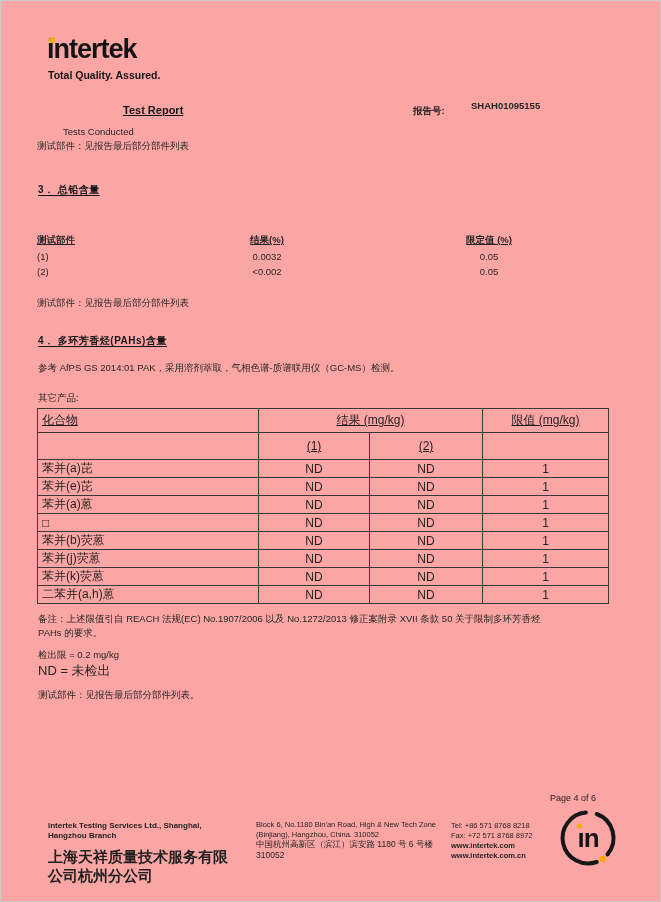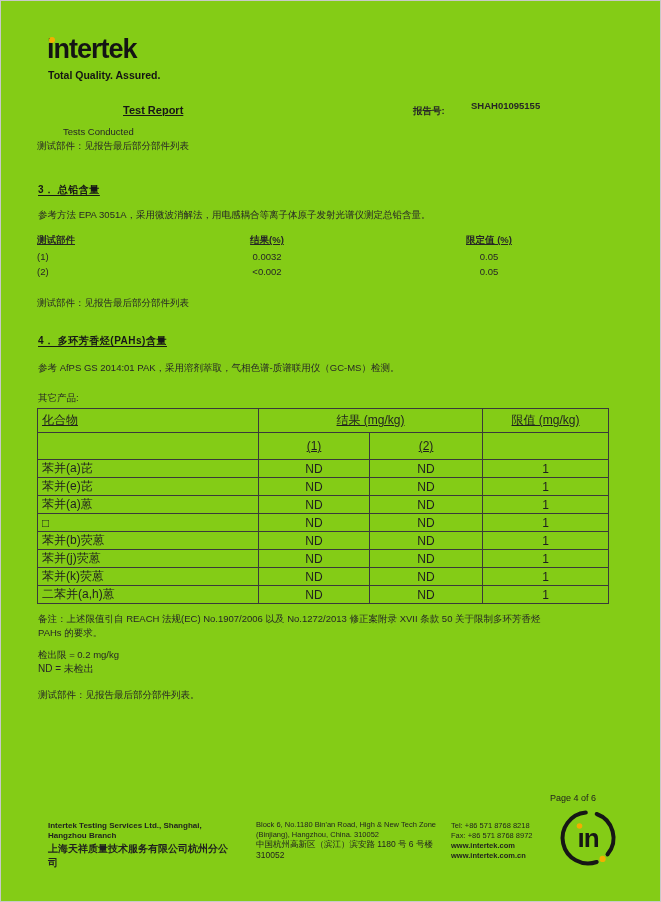--- a/index.html
+++ b/index.html
@@ -1,19 +1,19 @@
 <!DOCTYPE html>
 <html><head>
 <meta charset="utf-8">
 <style>
   html,body{margin:0;padding:0;background:#e8e8e8;}
   .page{
     position:relative;
     width:659px;height:900px;
-    background:#84cc16;
+    background:#fca5a5;
     border:1px solid #c9c9c9;
     font-family:"Liberation Sans","DejaVu Sans",sans-serif;
     color:#262626;
     overflow:hidden;
   }
   .abs{position:absolute;}
 
   
   .wordmark{
     left:46px;top:33px;
@@ -76,28 +76,28 @@
   }
   .t2 .hd{text-decoration:underline;}
   .t2 .ctr{text-align:center;padding:0;margin-left:32px;}
   .t2 tr.h1 td{height:23px;}
   .t2 tr.h2 td{height:26px;}
   .t2 tr.dr td{height:17px;}
 
   
   .remark{left:37px;top:611px;width:505px;font-size:9.5px;line-height:13.5px;}
   .det-limit{left:37px;top:648px;font-size:9.5px;}
-  .nd-note{left:37px;top:661px;font-size:10px;}
+  .nd-note{left:37px;top:661px;font-size:13px;}
   .tp3{left:37px;top:688px;font-size:9.5px;}
 
   
   .page-indicator{left:549px;top:792px;font-size:9px;color:#1f1f1f;}
   .f-left{left:47px;top:820px;width:182px;font-weight:bold;color:#1f1f1f;}
   .f-left .en{font-size:8px;line-height:10px;}
-  .f-left .cn{font-size:10px;margin-top:1px;}
+  .f-left .cn{font-size:15px;margin-top:7px;}
   .f-mid{left:255px;top:819px;width:186px;color:#1f1f1f;}
   .f-mid .en{font-size:7.5px;line-height:9.5px;}
   .f-mid .cn{font-size:8.5px;line-height:10.5px;}
   .f-right{left:450px;top:820px;width:118px;font-size:7.5px;line-height:10px;color:#1f1f1f;}
   .f-right .web{font-weight:bold;}
   .roundel{left:556px;top:806px;width:62px;height:62px;}
 </style>
 </head>
 <body>
 
@@ -110,21 +110,20 @@
   <div class="abs tagline">Total Quality. Assured.</div>
 
   <div class="abs test-report">Test Report</div>
   <div class="abs report-no-label">报告号:</div>
   <div class="abs report-no">SHAH01095155</div>
 
   <div class="abs tests-conducted">Tests Conducted</div>
   <div class="abs tp1">测试部件：见报告最后部分部件列表</div>
 
   <div class="abs sec-heading sec3-h">3． 总铅含量</div>
-  <div class="abs sec3-m">参考方法 EPA 3051A，采用微波消解法，用电感耦合等离子体原子发射光谱仪测定总铅含量。</div>
 
   <div class="abs t1">
     <div class="t1-row t1-head">
       <span class="t1-c1">测试部件</span>
       <span class="t1-c2">结果(%)</span>
       <span class="t1-c3">限定值 (%)</span>
     </div>
     <div>
 
         <div class="t1-row">
@@ -239,21 +238,21 @@
     <div class="cn">上海天祥质量技术服务有限公司杭州分公司</div>
   </div>
 
   <div class="abs f-mid">
     <div class="en">Block 6, No.1180 Bin'an Road, High &amp; New Tech Zone (Binjiang), Hangzhou, China. 310052</div>
     <div class="cn">中国杭州高新区（滨江）滨安路 1180 号 6 号楼 310052</div>
   </div>
 
   <div class="abs f-right">
     <div>Tel: +86 571 8768 8218</div>
-    <div>Fax: +86 571 8768 8972</div>
+    <div>Fax: +72 571 8768 8972</div>
     <div class="web">www.intertek.com</div>
     <div class="web">www.intertek.com.cn</div>
   </div>
 
   <svg class="abs roundel" viewBox="0 0 62 62">
     <path d="M28.8 5.6 A25.5 25.5 0 1 0 39.7 55.0" fill="none" stroke="#161616" stroke-width="4" stroke-linecap="round"></path>
     <path d="M50.5 47.4 A25.5 25.5 0 0 0 39.7 7.0" fill="none" stroke="#161616" stroke-width="4" stroke-linecap="round"></path>
     <text x="31" y="40" text-anchor="middle" font-family="Liberation Sans, DejaVu Sans, sans-serif" font-size="26" font-weight="bold" letter-spacing="-1" fill="#161616">ın</text>
     <circle id="roundel-i-dot" cx="22.5" cy="19" r="2.8" fill="#F2AE00"></circle>
     <circle id="roundel-gap-dot" cx="45.6" cy="51.9" r="3.1" fill="#F2AE00"></circle>

